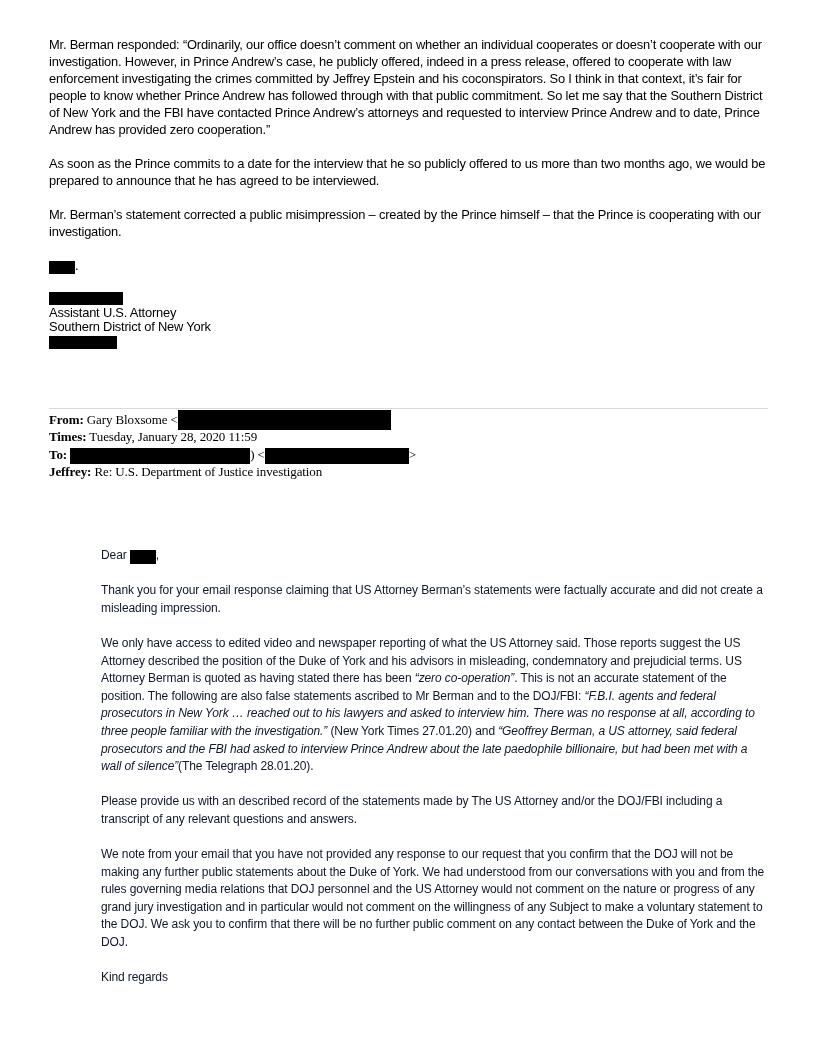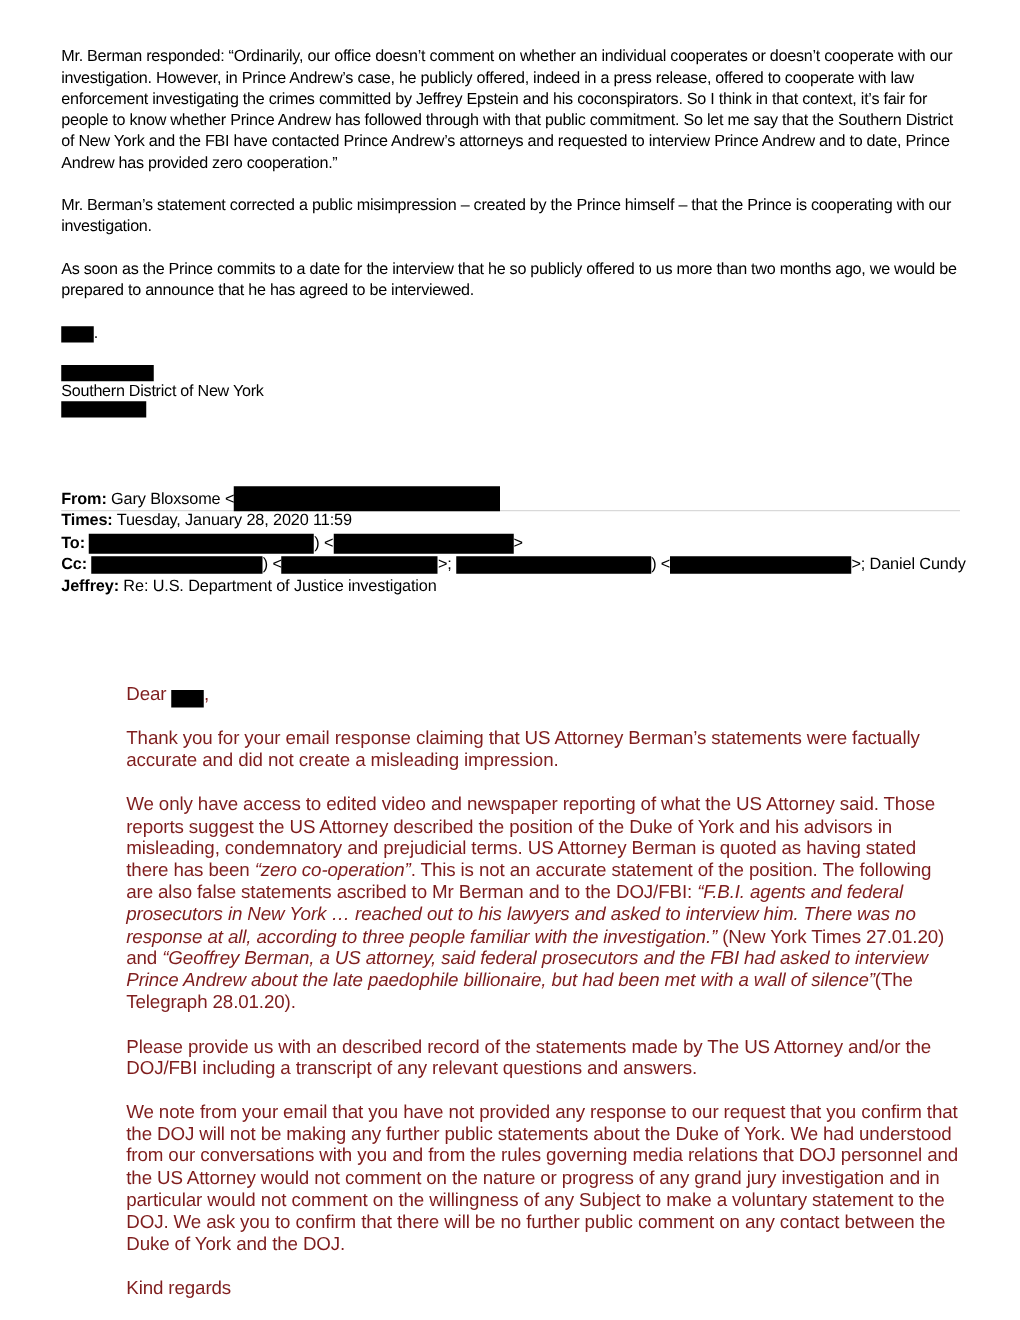--- a/index.html
+++ b/index.html
@@ -9,24 +9,24 @@
   }
   
   .letter{position:absolute;left:49px;top:36px;width:720px;font-size:12.9px;line-height:17px;letter-spacing:-0.2px;}
   .letter p{margin:0 0 17px 0;}
   .closing-line{margin:0;}
   .name-line{margin:0 0 22px 0;}
   .sig{line-height:14.6px;margin-top:14px;}
   
   .divider{position:absolute;left:49px;top:408px;width:719px;height:1px;background:#d9d9d9;}
   
-  .mheader{position:absolute;left:49px;top:390px;width:724px;font-size:13px;line-height:17.4px;letter-spacing:-0.1px;}
+  .mheader{position:absolute;left:49px;top:411px;width:724px;font-size:13px;line-height:17.4px;letter-spacing:-0.1px;font-family:Liberation Serif, serif;}
   .mheader .lbl{font-weight:bold;}
   
-  .reply{position:absolute;left:101px;top:547px;width:666px;font-size:15px;line-height:17.6px;color:#7f1d1d;letter-spacing:-0.1px;}
+  .reply{position:absolute;left:101px;top:547px;width:666px;font-size:12px;line-height:17.6px;color:#0f172a;letter-spacing:-0.1px;}
   .reply p{margin:0 0 17.6px 0;}
   .it{font-style:italic;}
   
   .red{display:inline-block;background:#000;vertical-align:text-bottom;}
   .red-name{width:26px;height:13px;margin-bottom:-1px;}
   .red-sig1{width:74px;height:13px;}
   .red-sig2{width:68px;height:13px;}
   .red-from{width:213px;height:20px;vertical-align:middle;margin:-4px 0 -2px 0;}
   .red-to1{width:180px;height:16px;margin-bottom:-2px;}
   .red-to2{width:144px;height:16px;margin-bottom:-2px;}
@@ -38,48 +38,45 @@
   .red-cc5b{width:205px;height:19px;vertical-align:middle;margin:-3px 0;}
   .red-dear{width:26px;height:14px;margin-bottom:-2px;}
 </style>
 </head>
 <body>
 
 <div class="page">
 
   <div class="letter">
     <p>Mr. Berman responded: “Ordinarily, our office doesn’t comment on whether an individual cooperates or doesn’t cooperate with our investigation.  However, in Prince Andrew’s case, he publicly offered, indeed in a press release, offered to cooperate with law enforcement investigating the crimes committed by Jeffrey Epstein and his coconspirators.  So I think in that context, it’s fair for people to know whether Prince Andrew has followed through with that public commitment.  So let me say that the Southern District of New York and the FBI have contacted Prince Andrew’s attorneys and requested to interview Prince Andrew and to date, Prince Andrew has provided zero cooperation.”</p>
+    <p>As soon as the Prince commits to a date for the interview that he so publicly offered to us more than two months ago, we would be prepared to announce that he has agreed to be interviewed.</p>
     <p>Mr. Berman’s statement corrected a public misimpression – created by the Prince himself – that the Prince is cooperating with our investigation.</p>
-    <p>As soon as the Prince commits to a date for the interview that he so publicly offered to us more than two months ago, we would be prepared to announce that he has agreed to be interviewed.</p>
     <p class="name-line"><span class="red red-name"></span><span>.</span></p>
     <div class="sig">
       <div><span class="red red-sig1"></span></div>
+      <div>Assistant U.S. Attorney</div>
       <div>Southern District of New York</div>
       <div><span class="red red-sig2"></span></div>
     </div>
   </div>
 
   <div class="divider"></div>
 
   <div class="mheader">
     <div>
       <span class="lbl">From:</span><span> Gary Bloxsome &lt;</span><span class="red red-from"></span>
     </div>
     <div>
       <span class="lbl">Times:</span><span> Tuesday, January 28, 2020 11:59</span>
     </div>
     <div>
       <span class="lbl">To:</span>
       <span class="red red-to1"></span><span>) &lt;</span><span class="red red-to2"></span><span>&gt;</span>
     </div>
     <div>
-      <span class="lbl">Cc:</span>
-      <span class="red red-cc1"></span><span>) &lt;</span><span class="red red-cc2"></span><span>&gt;; </span><span class="red red-cc3"></span><span>) &lt;</span><span class="red red-cc4"></span><span>&gt;; Daniel Cundy</span>
-    </div>
-    <div>
       <span class="lbl">Jeffrey:</span><span> Re: U.S. Department of Justice investigation</span>
     </div>
   </div>
 
   <div class="reply">
     <p><span>Dear </span><span class="red red-dear"></span><span>,</span></p>
     <p>Thank you for your email response claiming that US Attorney Berman’s statements were factually accurate and did not create a misleading impression.</p>
     <p><span>We only have access to edited video and newspaper reporting of what the US Attorney said. Those reports suggest the US Attorney described the position of the Duke of York and his advisors in misleading, condemnatory and prejudicial terms. US Attorney Berman is quoted as having stated there has been </span><span class="it">“zero co-operation”</span><span>. This is not an accurate statement of the position. The following are also false statements ascribed to Mr Berman and to the DOJ/FBI: </span><span class="it">“F.B.I. agents and federal prosecutors in New York … reached out to his lawyers and asked to interview him. There was no response at all, according to three people familiar with the investigation.”</span><span> (New York Times 27.01.20) and </span><span class="it">“Geoffrey Berman, a US attorney, said federal prosecutors and the FBI had asked to interview Prince Andrew about the late paedophile billionaire, but had been met with a wall of silence”</span><span>(The Telegraph 28.01.20).</span></p>
     <p>Please provide us with an described record of the statements made by The US Attorney and/or the DOJ/FBI including a transcript of any relevant questions and answers.</p>
     <p>We note from your email that you have not provided any response to our request that you confirm that the DOJ will not be making any further public statements about the Duke of York. We had understood from our conversations with you and from the rules governing media relations that DOJ personnel and the US Attorney would not comment on the nature or progress of any grand jury investigation and in particular would not comment on the willingness of any Subject to make a voluntary statement to the DOJ.  We ask you to confirm that there will be no further public comment on any contact between the Duke of York and the DOJ.</p>

